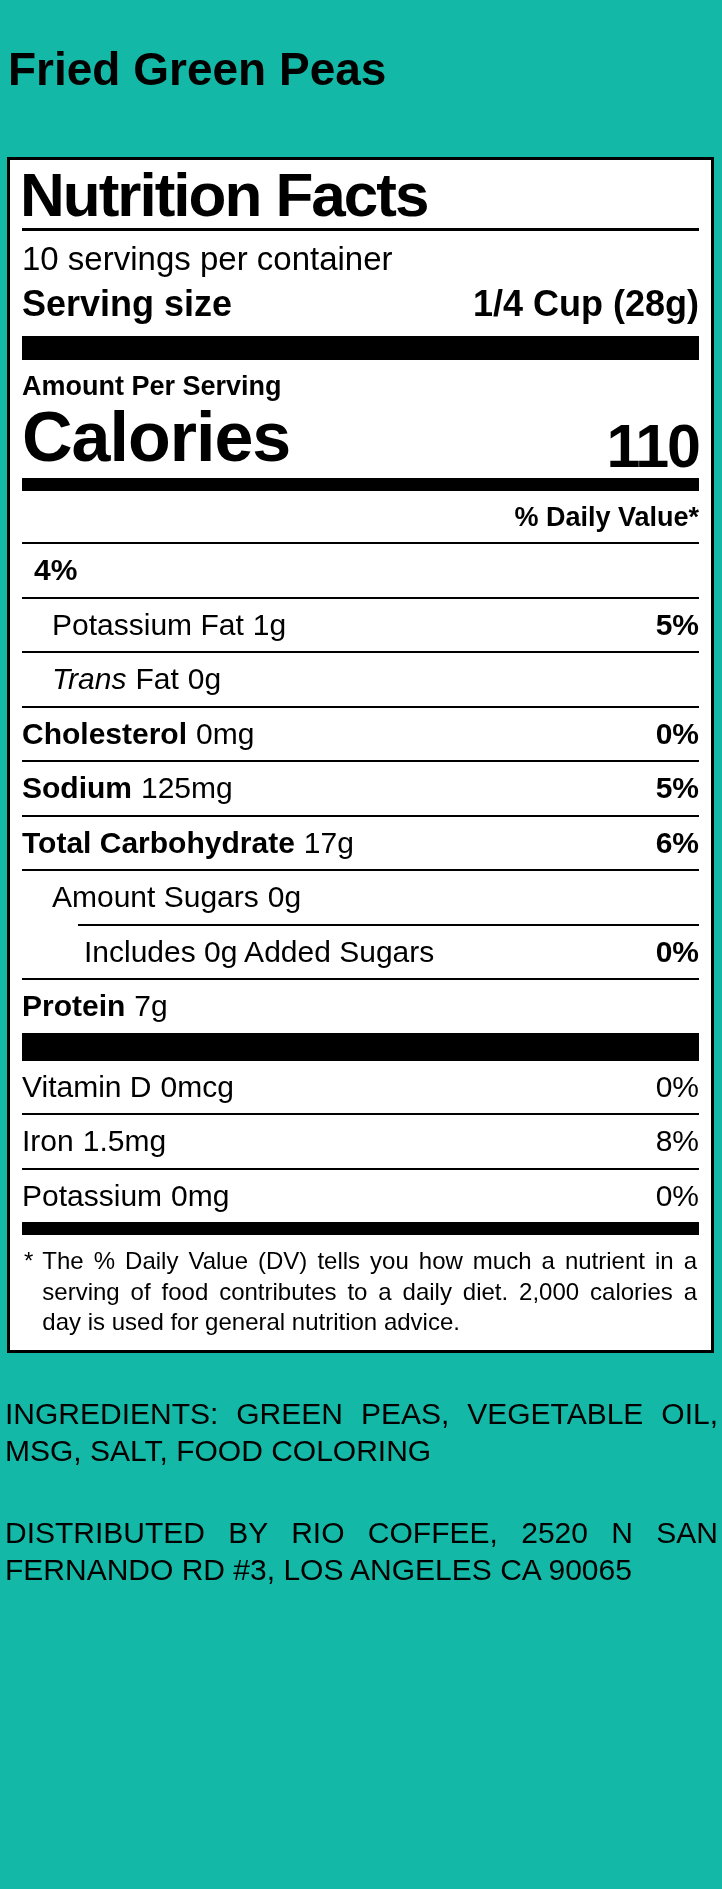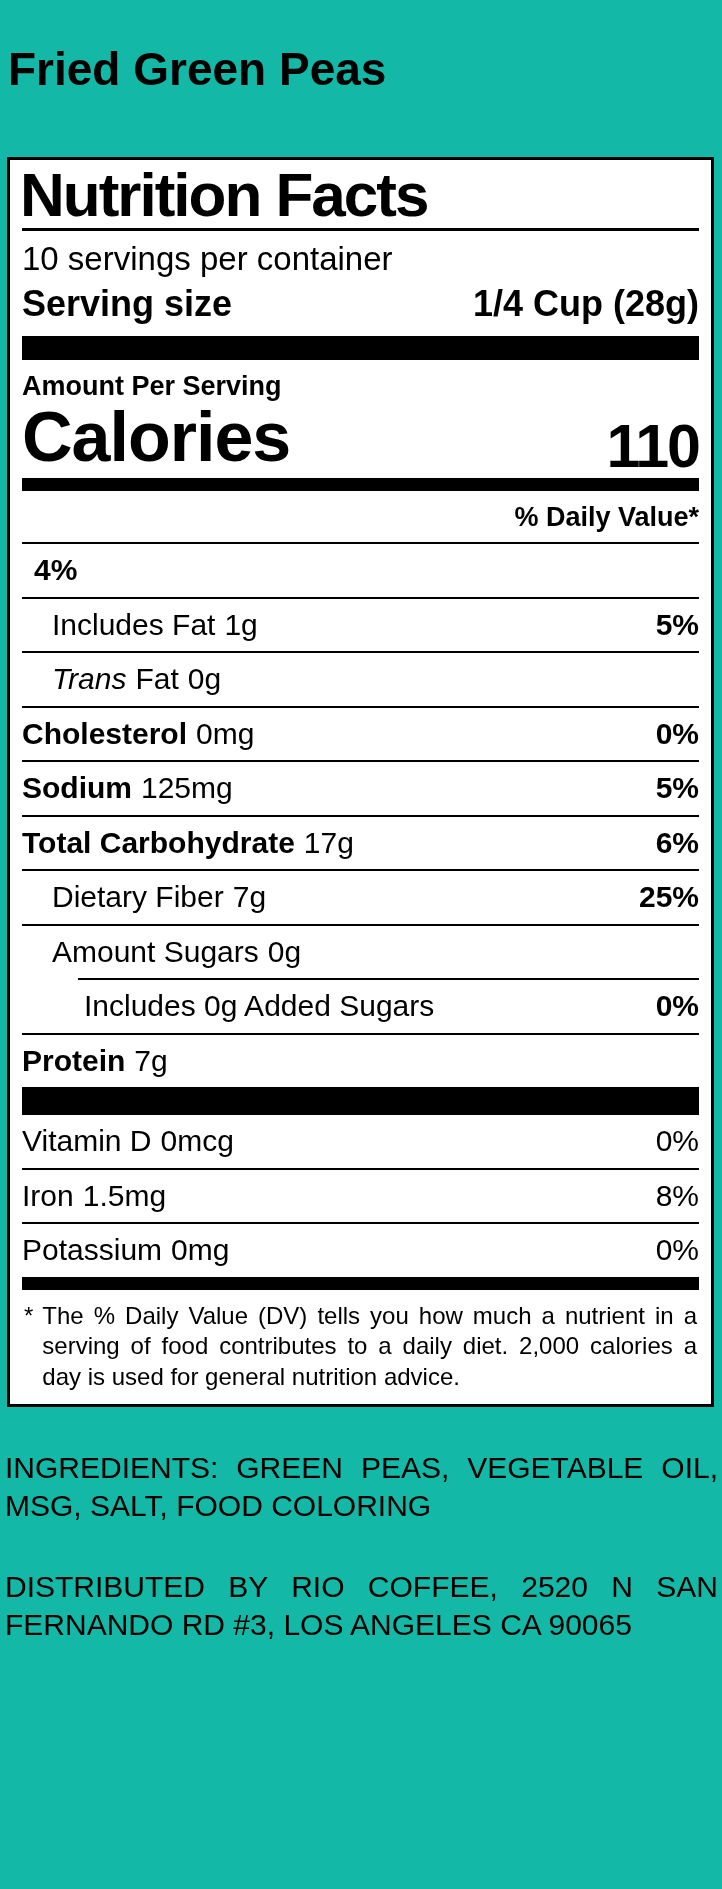--- a/index.html
+++ b/index.html
@@ -120,21 +120,21 @@
 
     <div class="bar bar-med"></div>
 
     <div class="dv-header">% Daily Value*</div>
 
     <div class="nf-row">
       <span class="dv">4%</span>
     </div>
 
     <div class="nf-row">
-      <span class="nm ind1"><span>Includes Fat</span><span class="amt">1g</span></span>
+      <span class="nm ind1"><span>Potassium Fat</span><span class="amt">1g</span></span>
       <span class="dv">5%</span>
     </div>
 
     <div class="nf-row">
       <span class="nm ind1"><i>Trans</i><span class="amt">Fat</span><span class="amt">0g</span></span>
       <span class="dv"></span>
     </div>
 
     <div class="nf-row">
       <span class="nm"><b>Cholesterol</b><span class="amt">0mg</span></span>
@@ -144,24 +144,20 @@
     <div class="nf-row">
       <span class="nm"><b>Sodium</b><span class="amt">125mg</span></span>
       <span class="dv">5%</span>
     </div>
 
     <div class="nf-row">
       <span class="nm"><b>Total Carbohydrate</b><span class="amt">17g</span></span>
       <span class="dv">6%</span>
     </div>
 
-    <div class="nf-row">
-      <span class="nm ind1"><span>Dietary Fiber</span><span class="amt">7g</span></span>
-      <span class="dv">25%</span>
-    </div>
 
     <div class="nf-row">
       <span class="nm ind1"><span>Amount Sugars</span><span class="amt">0g</span></span>
       <span class="dv"></span>
     </div>
 
     <div class="rule-indent"></div>
     <div class="nf-row no-top">
       <span class="nm ind2"><span>Includes 0g Added Sugars</span></span>
       <span class="dv">0%</span>

